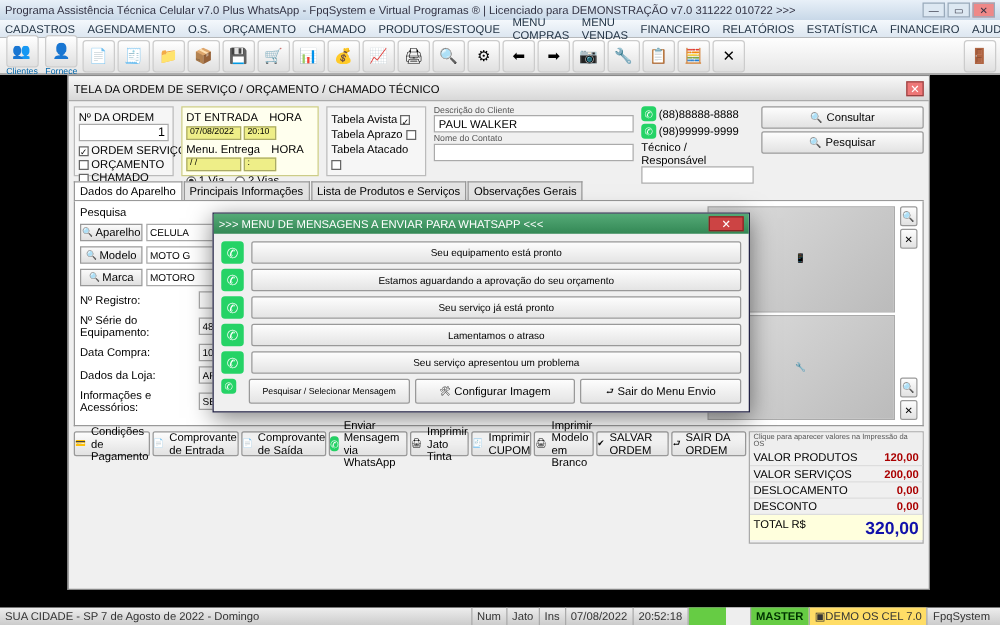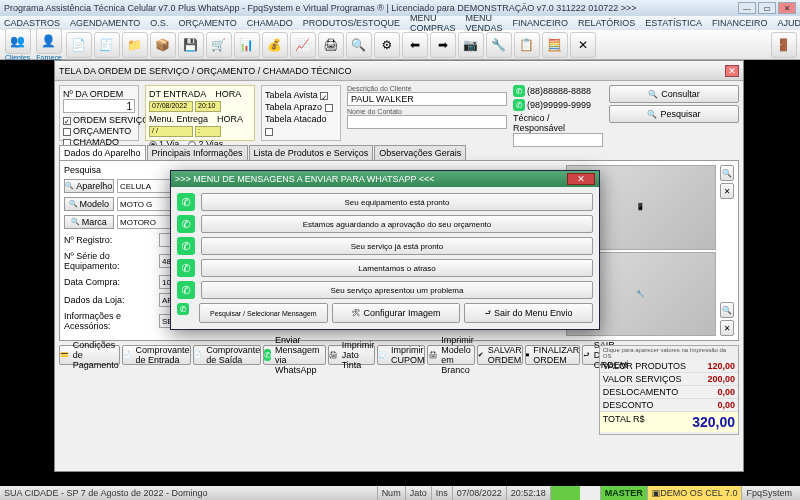--- a/index.html
+++ b/index.html
@@ -263,21 +263,20 @@
               <span>Enviar Mensagem via WhatsApp</span>
             </div>
           <div style="display:flex;gap:2px;flex:1">
             <div class="abtn" style="flex:1">🖨 <span>Imprimir Jato Tinta</span></div>
             <div class="abtn" style="flex:1">🧾 <span>Imprimir CUPOM</span></div>
           </div>
           <div class="abtn">🖨 <span>Imprimir Modelo em Branco</span></div>
         </div>
         <div class="actcol" style="width:120px;flex:0 0 120px">
           <div class="abtn">✔ <span>SALVAR ORDEM</span></div>
-          <div class="abtn">⏹ <span>FINALIZAR ORDEM</span></div>
           <div class="abtn">⮐ <span>SAIR DA ORDEM</span></div>
         </div>
         <div class="totals">
           <div class="thdr">Clique para aparecer valores na Impressão da OS</div>
           <div class="trow">
               <span>VALOR PRODUTOS</span>
               <span class="val">120,00</span>
             </div>
           <div class="trow">
               <span>VALOR SERVIÇOS</span>

